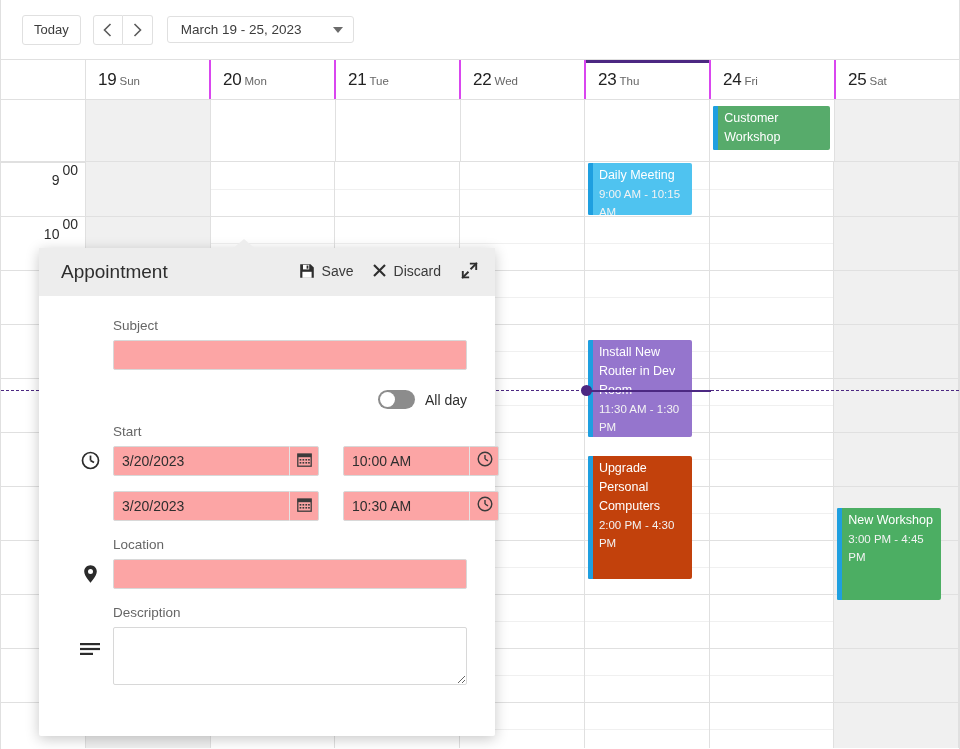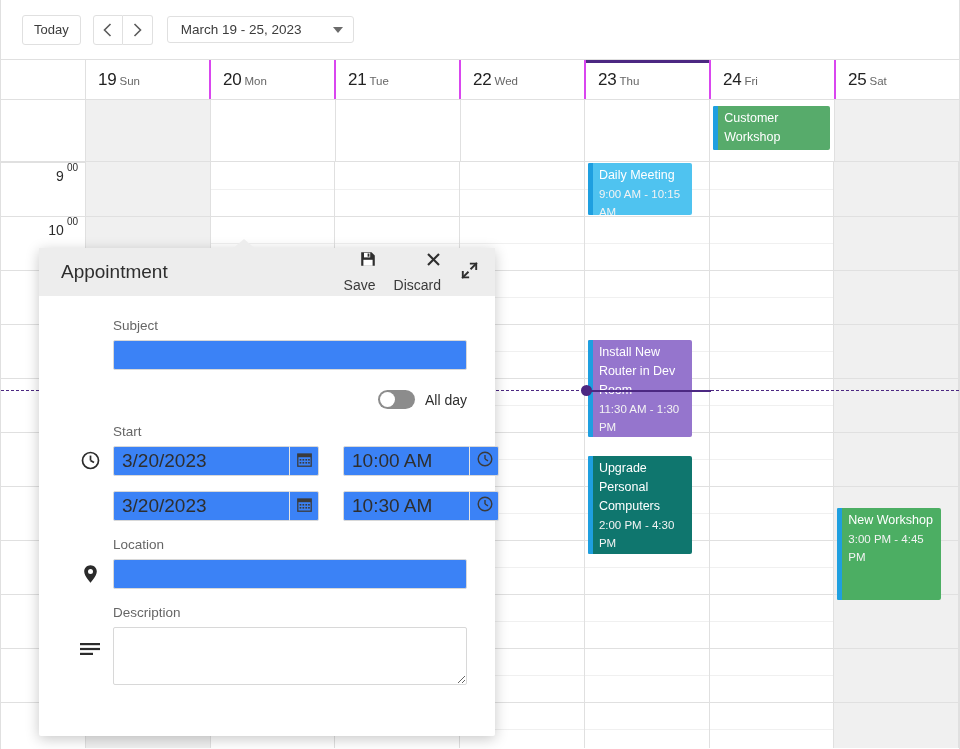--- a/index.html
+++ b/index.html
@@ -195,21 +195,21 @@
     text-align: right;
     padding-right: 10px;
   }
   .hour-label .h {
     font-size: 14px;
     color: #2b2b2b;
     position: relative;
     top: 3px;
   }
   .hour-label .m {
-    font-size: 10px;
+    font-size: 14px;
     color: #2b2b2b;
     vertical-align: super;
     position: relative;
     top: -1px;
     left: 3px;
   }
   .day-col {
     flex: 1 1 0;
     border-right: 1px solid #e0e0e0;
     position: relative;
@@ -333,27 +333,26 @@
     padding: 0 17px 0 22px;
   }
   .popup-title {
     font-size: 19px;
     color: #2e2e2e;
     font-weight: 400;
     flex: 1 1 auto;
   }
   .hdr-action {
     display: flex;
-    align-items: flex-end;
+    align-items: flex-start;
     gap: 7px;
     margin-left: 18px;
     cursor: pointer;
     color: #3a3a3a;
     font-size: 14px;
-    flex-direction: column;
   }
   .hdr-icon-only {
     margin-left: 20px;
     cursor: pointer;
     display: flex;
     align-items: center;
     color: #2e2e2e;
   }
   .popup-body {
     padding: 22px 28px 0 28px;
@@ -376,22 +375,22 @@
     display: flex;
     align-items: center;
     justify-content: center;
     color: #2b2b2b;
   }
   .txt-input {
     width: 100%;
     height: 30px;
     border: 1px solid #d8d8d8;
     border-radius: 2px;
-    background: #3b82f6;
-    font-size: 19px;
+    background: #fca5a5;
+    font-size: 14px;
     color: #2e2e2e;
     padding: 0 8px;
     font-family: "Liberation Sans", sans-serif;
     outline: none;
   }
   .subject-row { padding-left: 46px; margin-bottom: 0; }
 
   .allday-row-wrap {
     display: flex;
     align-items: center;
@@ -671,21 +670,21 @@
           <div class="event" id="ev-0" style="left: 3px; width: 104px; top: 1px; height: 52px; background: rgb(79, 195, 240); --accent: #1e9fe0;">
             <div class="ev-subject">Daily Meeting</div>
             <div class="ev-time">9:00 AM - 10:15 AM</div>
           <span style="position: absolute; left: 0px; top: 0px; bottom: 0px; width: 5px; background: rgb(30, 159, 224);"></span>
             </div>
           <div class="event" id="ev-1" style="left: 3px; width: 104px; top: 178px; height: 97px; background: rgb(149, 117, 205); --accent: #1e9fe0;">
             <div class="ev-subject">Install New Router in Dev Room</div>
             <div class="ev-time">11:30 AM - 1:30 PM</div>
           <span style="position: absolute; left: 0px; top: 0px; bottom: 0px; width: 5px; background: rgb(30, 159, 224);"></span>
             </div>
-          <div class="event" id="ev-2" style="left: 3px; width: 104px; top: 294px; height: 98px; background: #0f766e; --accent: #1e9fe0;">
+          <div class="event" id="ev-2" style="left: 3px; width: 104px; top: 294px; height: 123px; background: #c2410c; --accent: #1e9fe0;">
             <div class="ev-subject">Upgrade Personal Computers</div>
             <div class="ev-time">2:00 PM - 4:30 PM</div>
           <span style="position: absolute; left: 0px; top: 0px; bottom: 0px; width: 5px; background: rgb(30, 159, 224);"></span>
             </div>
         </div>
 
         <div class="day-col" id="col-5">
             <div class="half-line" style="top: 567px;"></div>
             <div class="hour-line" style="top: 540px;"></div>
             <div class="half-line" style="top: 513px;"></div>

